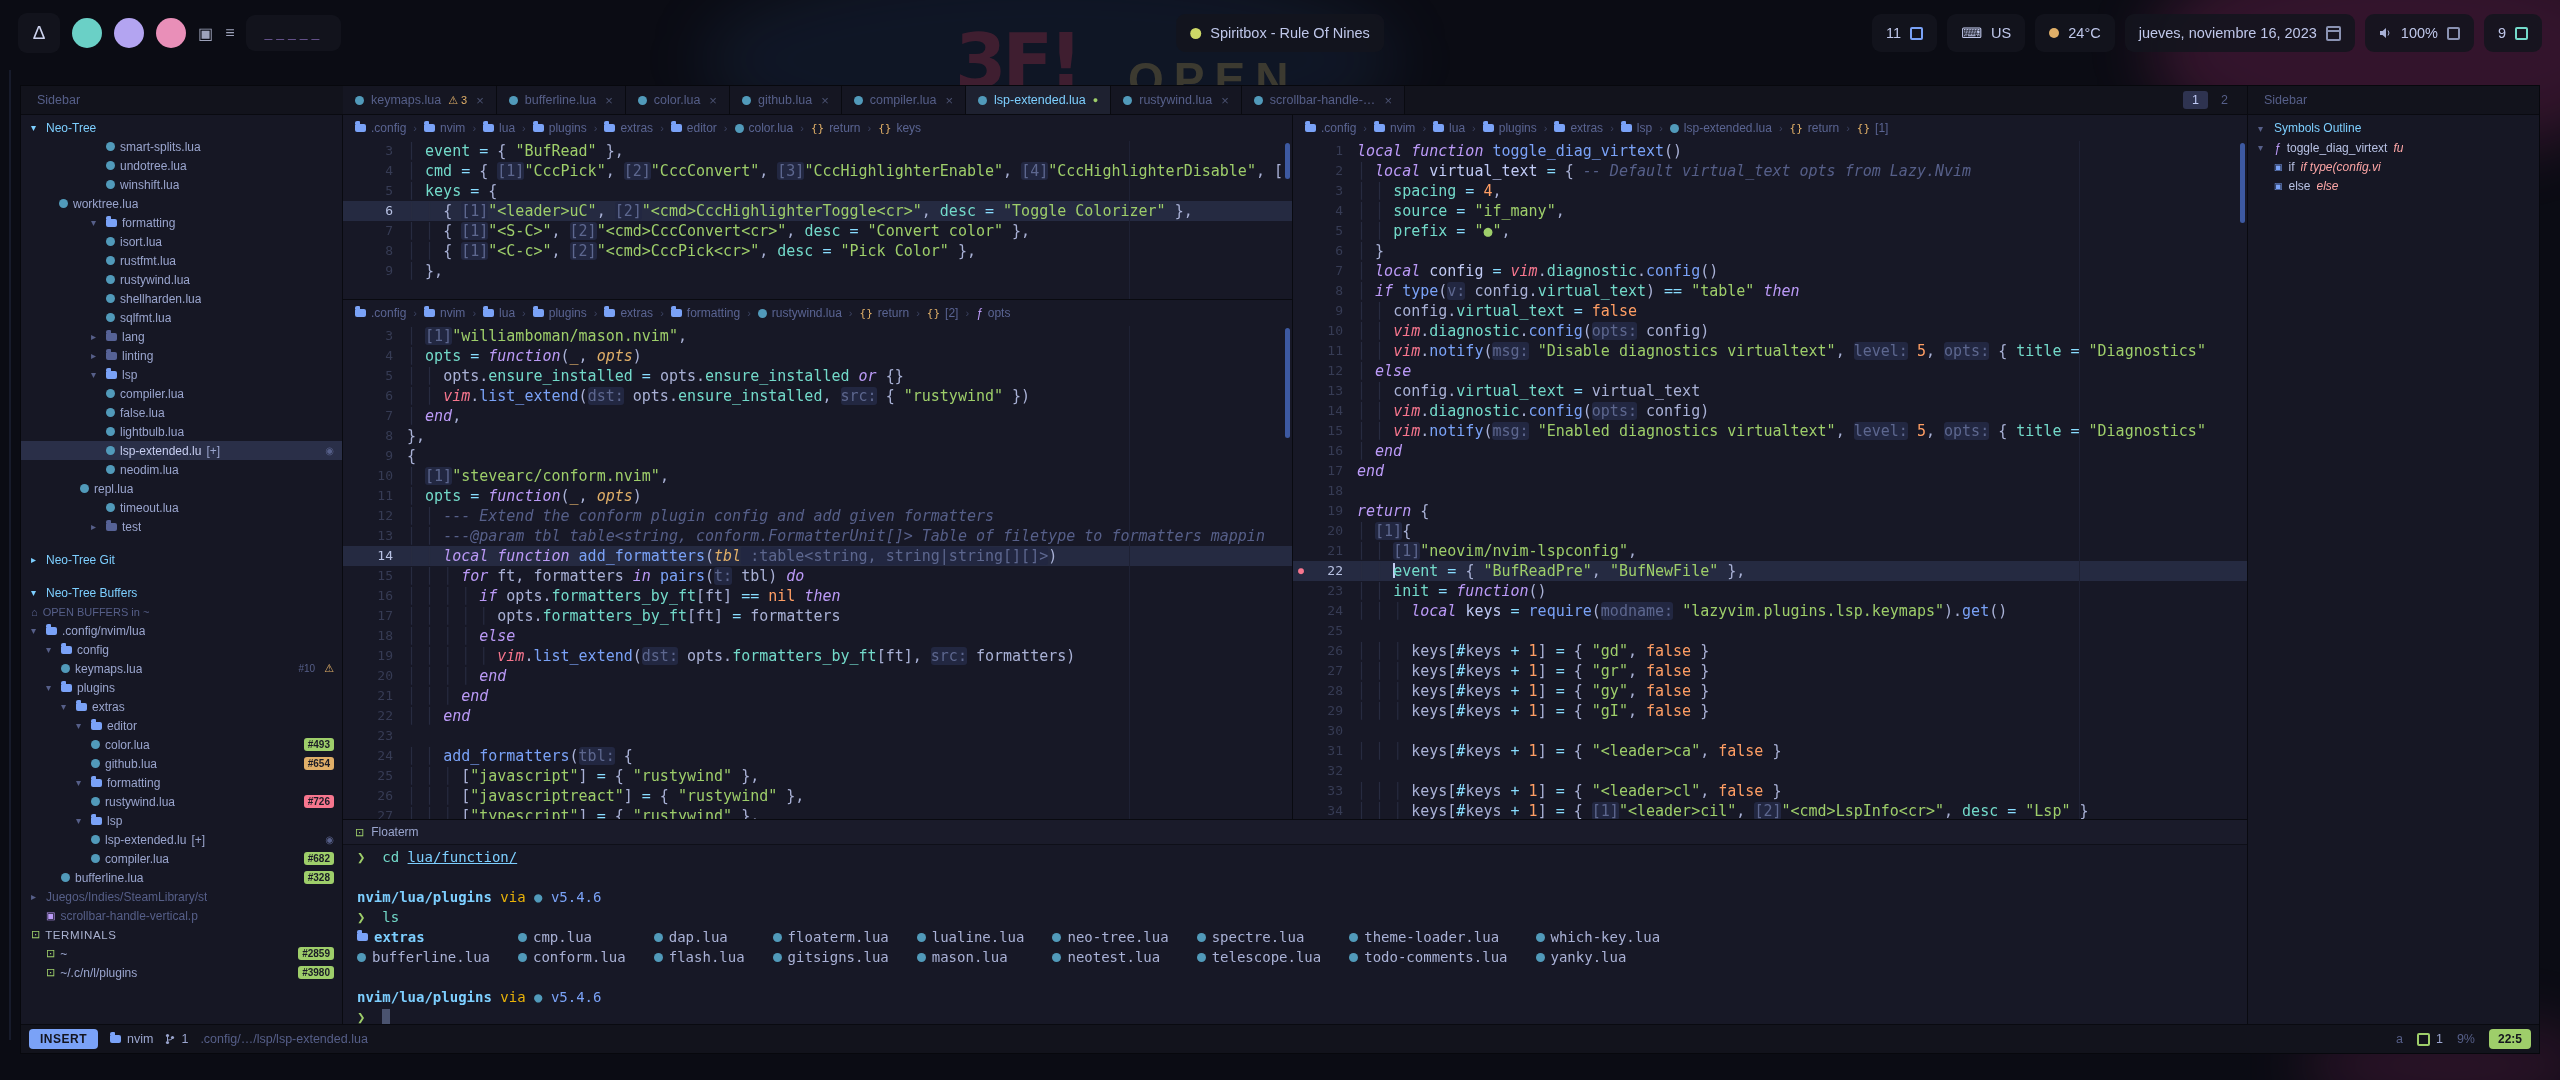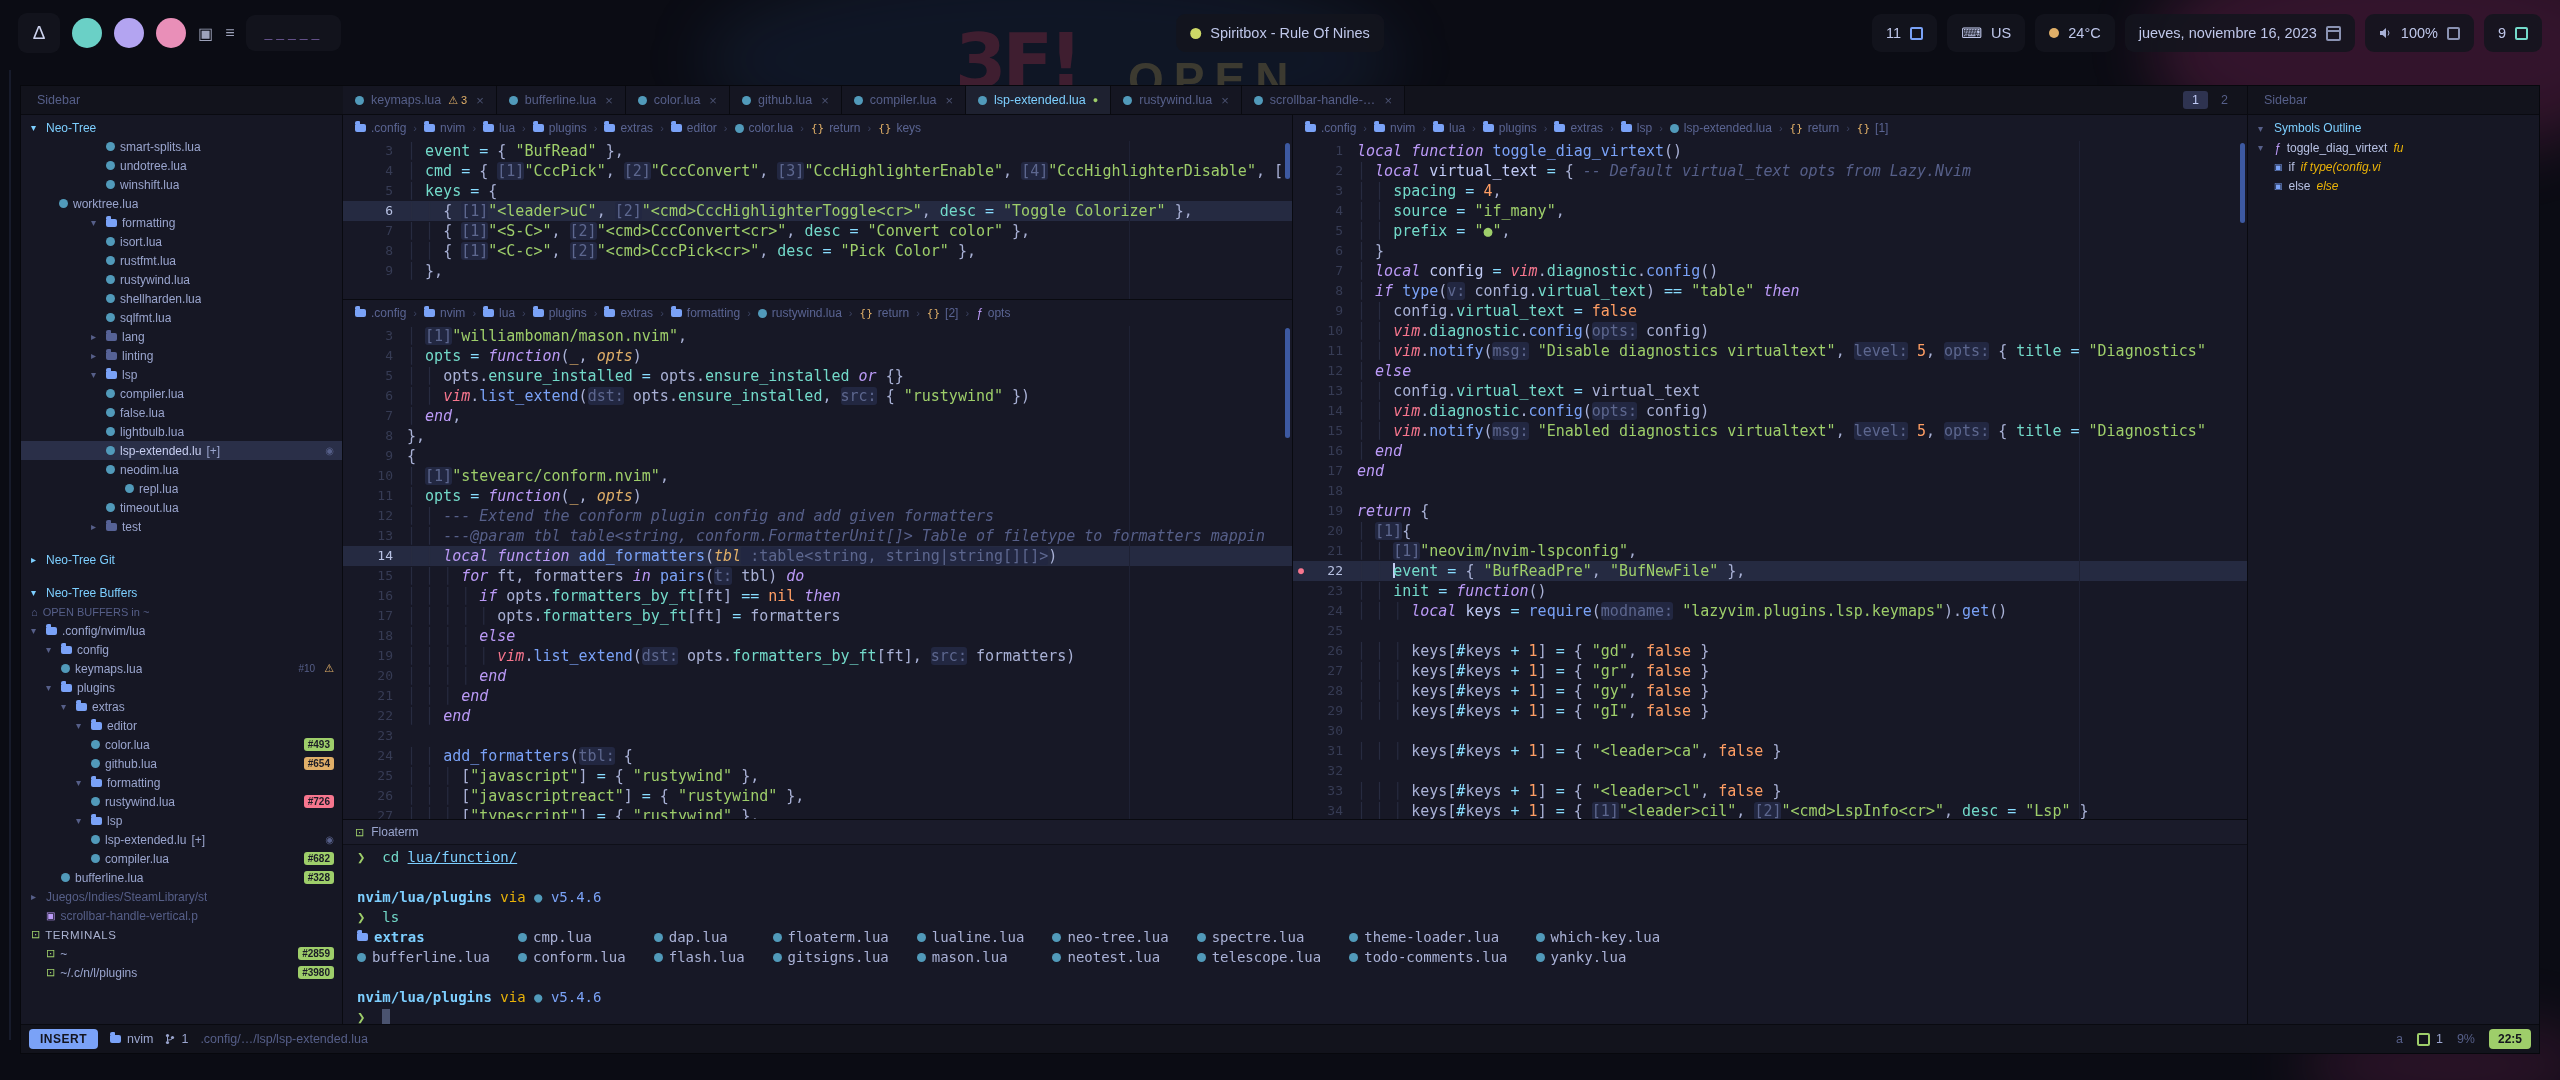--- a/index.html
+++ b/index.html
@@ -130,21 +130,21 @@
   .s-moon{color:#519aba}
   .s-ver{color:#7aa2f7}
   .s-blkcur{background:#4a536f;display:inline-block;width:8px;height:15px;vertical-align:-2px}
   
   .outline{width:292px;border-left:1px solid #090a10;background:#161724;font-size:12px;color:#9aa5ce;padding-top:3px;box-sizing:border-box;flex:none}
   .ol-title{height:20px;display:flex;align-items:center;gap:6px;padding:0 10px;color:#7dcfff}
   .ol-row{height:19px;display:flex;align-items:center;gap:6px;white-space:nowrap;overflow:hidden}
   .ol-ic-fn{color:#bb9af7;font-style:italic;font-size:12px}
   .ol-ic-stmt{color:#7aa2f7;font-size:9px}
   .ol-lbl{color:#b7c1e3}
-  .ol-hint{color:#eab308;font-style:italic;overflow:hidden}
+  .ol-hint{color:#fca5a5;font-style:italic;overflow:hidden}
   
   .statusline{height:28px;display:flex;align-items:center;background:#12131c;font-size:12.5px;color:#565f89;gap:12px;padding:0 8px;flex:none;border-top:1px solid #090a10}
   .mode{background:#7aa2f7;color:#14151e;font-weight:bold;padding:3px 11px;border-radius:4px;font-size:12px;letter-spacing:.5px}
   .sl-seg{display:flex;align-items:center;gap:6px;color:#9aa5ce}
   .sl-path{color:#565f89}
   .sl-right{margin-left:auto;display:flex;align-items:center;gap:14px}
   .pos{background:#9ece6a;color:#14151e;font-weight:bold;padding:3px 9px;border-radius:4px;font-size:12px}
 </style>
 </head>
 <body>
@@ -363,21 +363,21 @@
           <span class="tlabel">lsp-extended.lu</span>
           <span class="tmod">[+]</span>
           <span class="tsp"></span>
           <span class="teye">◉</span>
         </div>
         <div class="trow k-file" style="padding-left: 85px;">
           <span class="tico ic-lua"></span>
           <span class="tlabel">neodim.lua</span>
           <span class="tsp"></span>
         </div>
-        <div class="trow k-file" style="padding-left: 104px;">
+        <div class="trow k-file" style="padding-left: 59px;">
           <span class="tico ic-lua"></span>
           <span class="tlabel">repl.lua</span>
           <span class="tsp"></span>
         </div>
         <div class="trow k-file" style="padding-left: 85px;">
           <span class="tico ic-lua"></span>
           <span class="tlabel">timeout.lua</span>
           <span class="tsp"></span>
         </div>
         <div class="trow k-dir" style="padding-left: 70px;">

